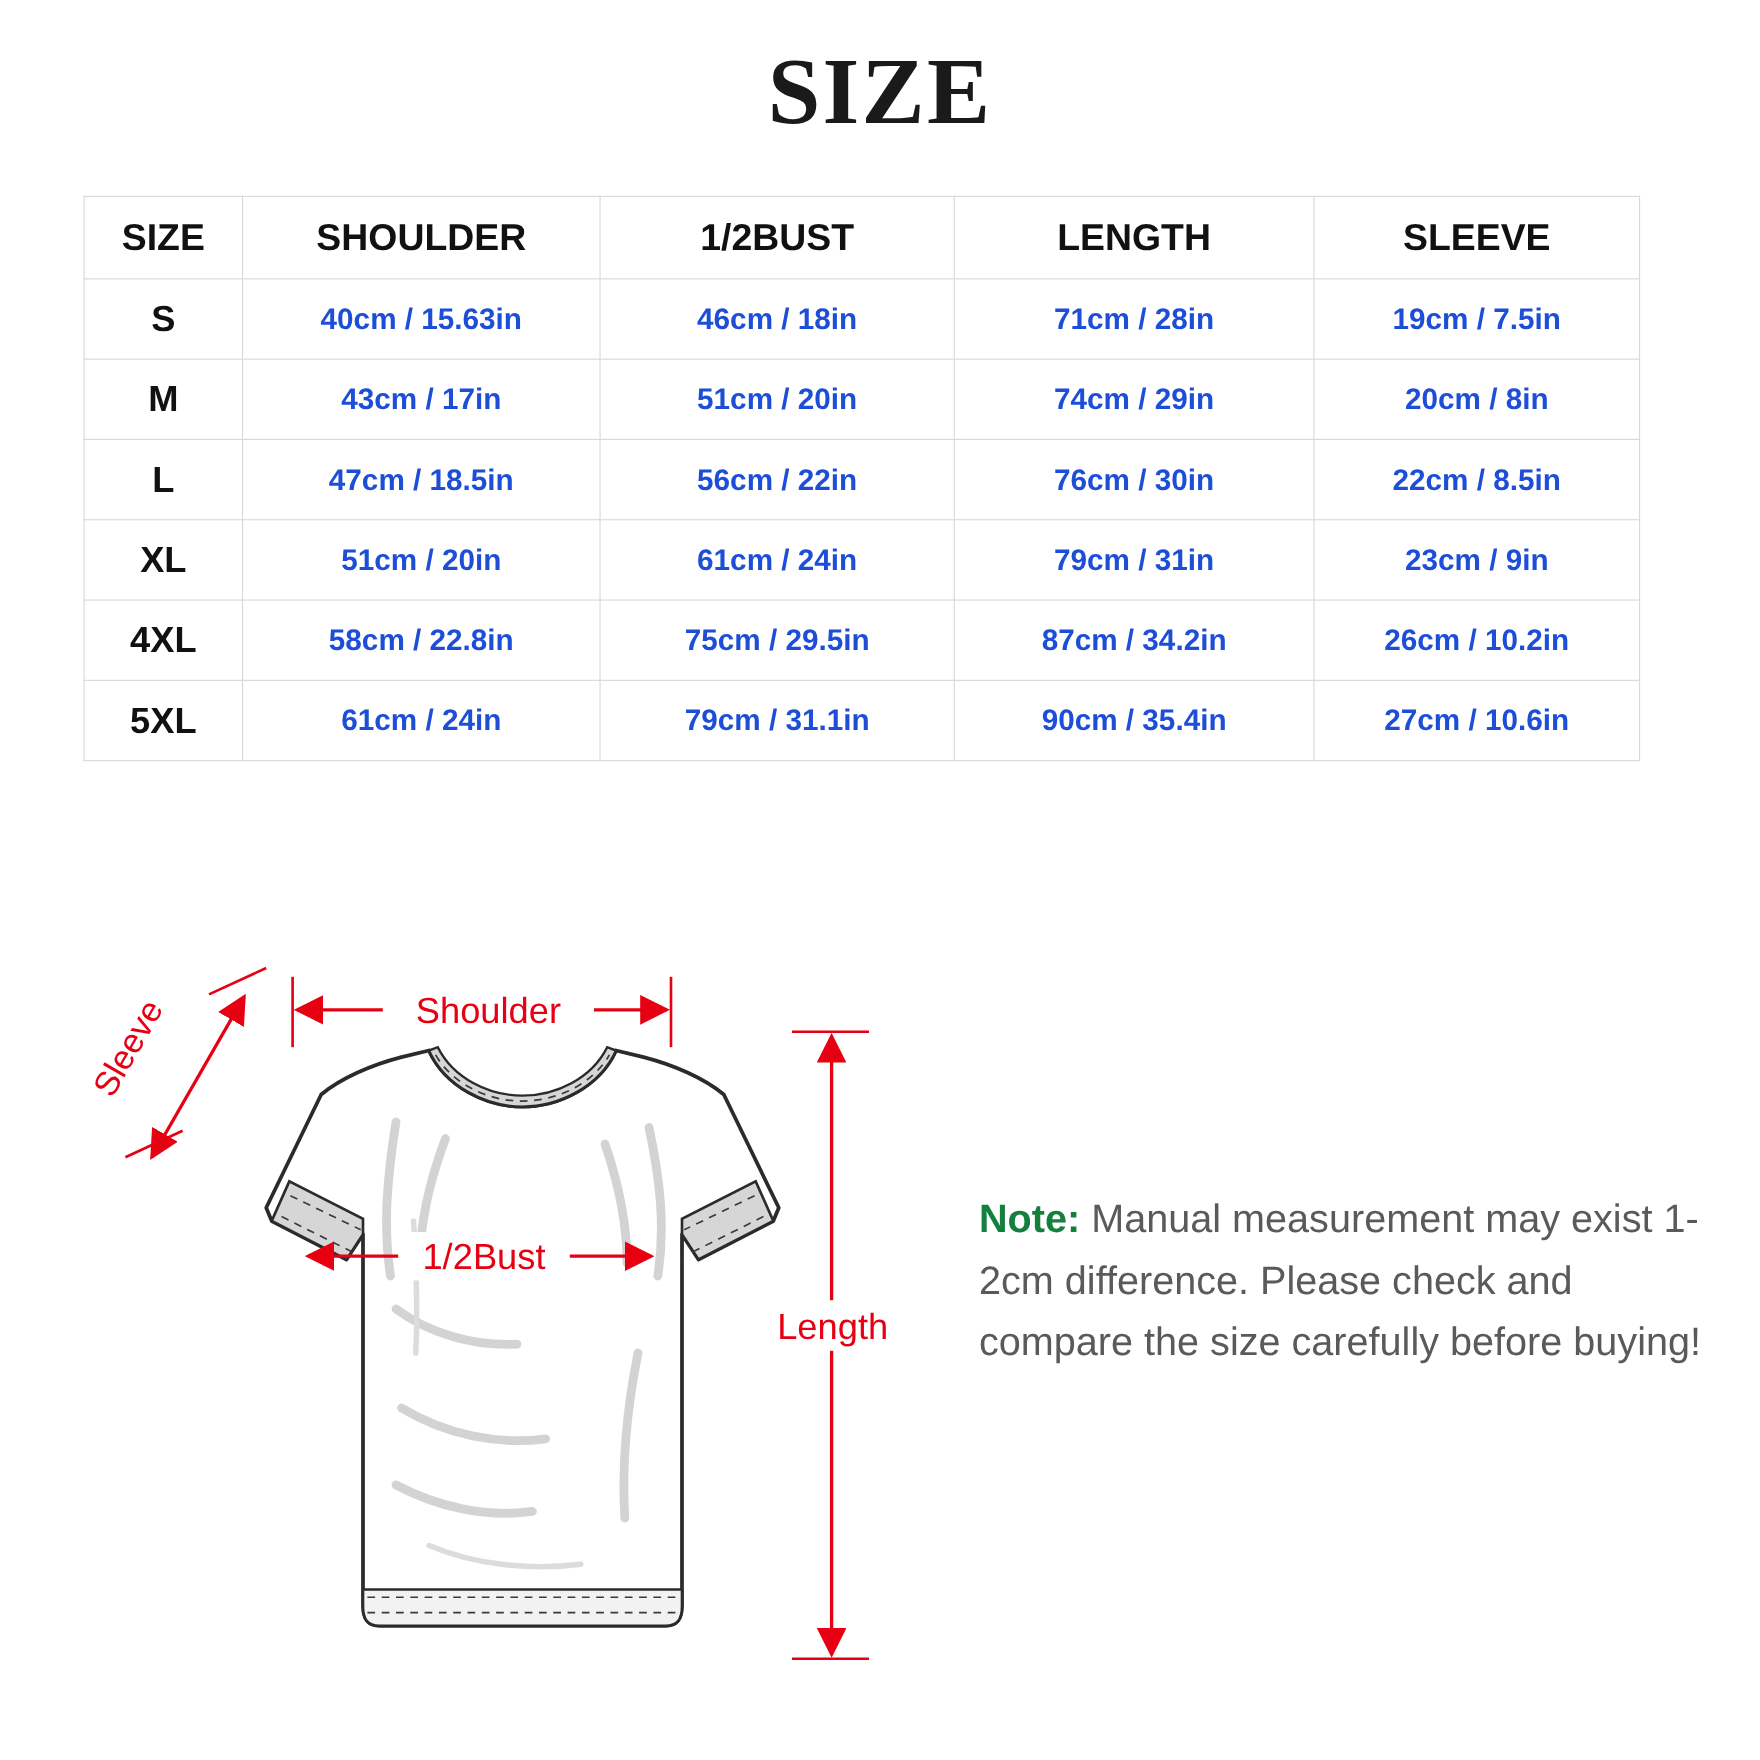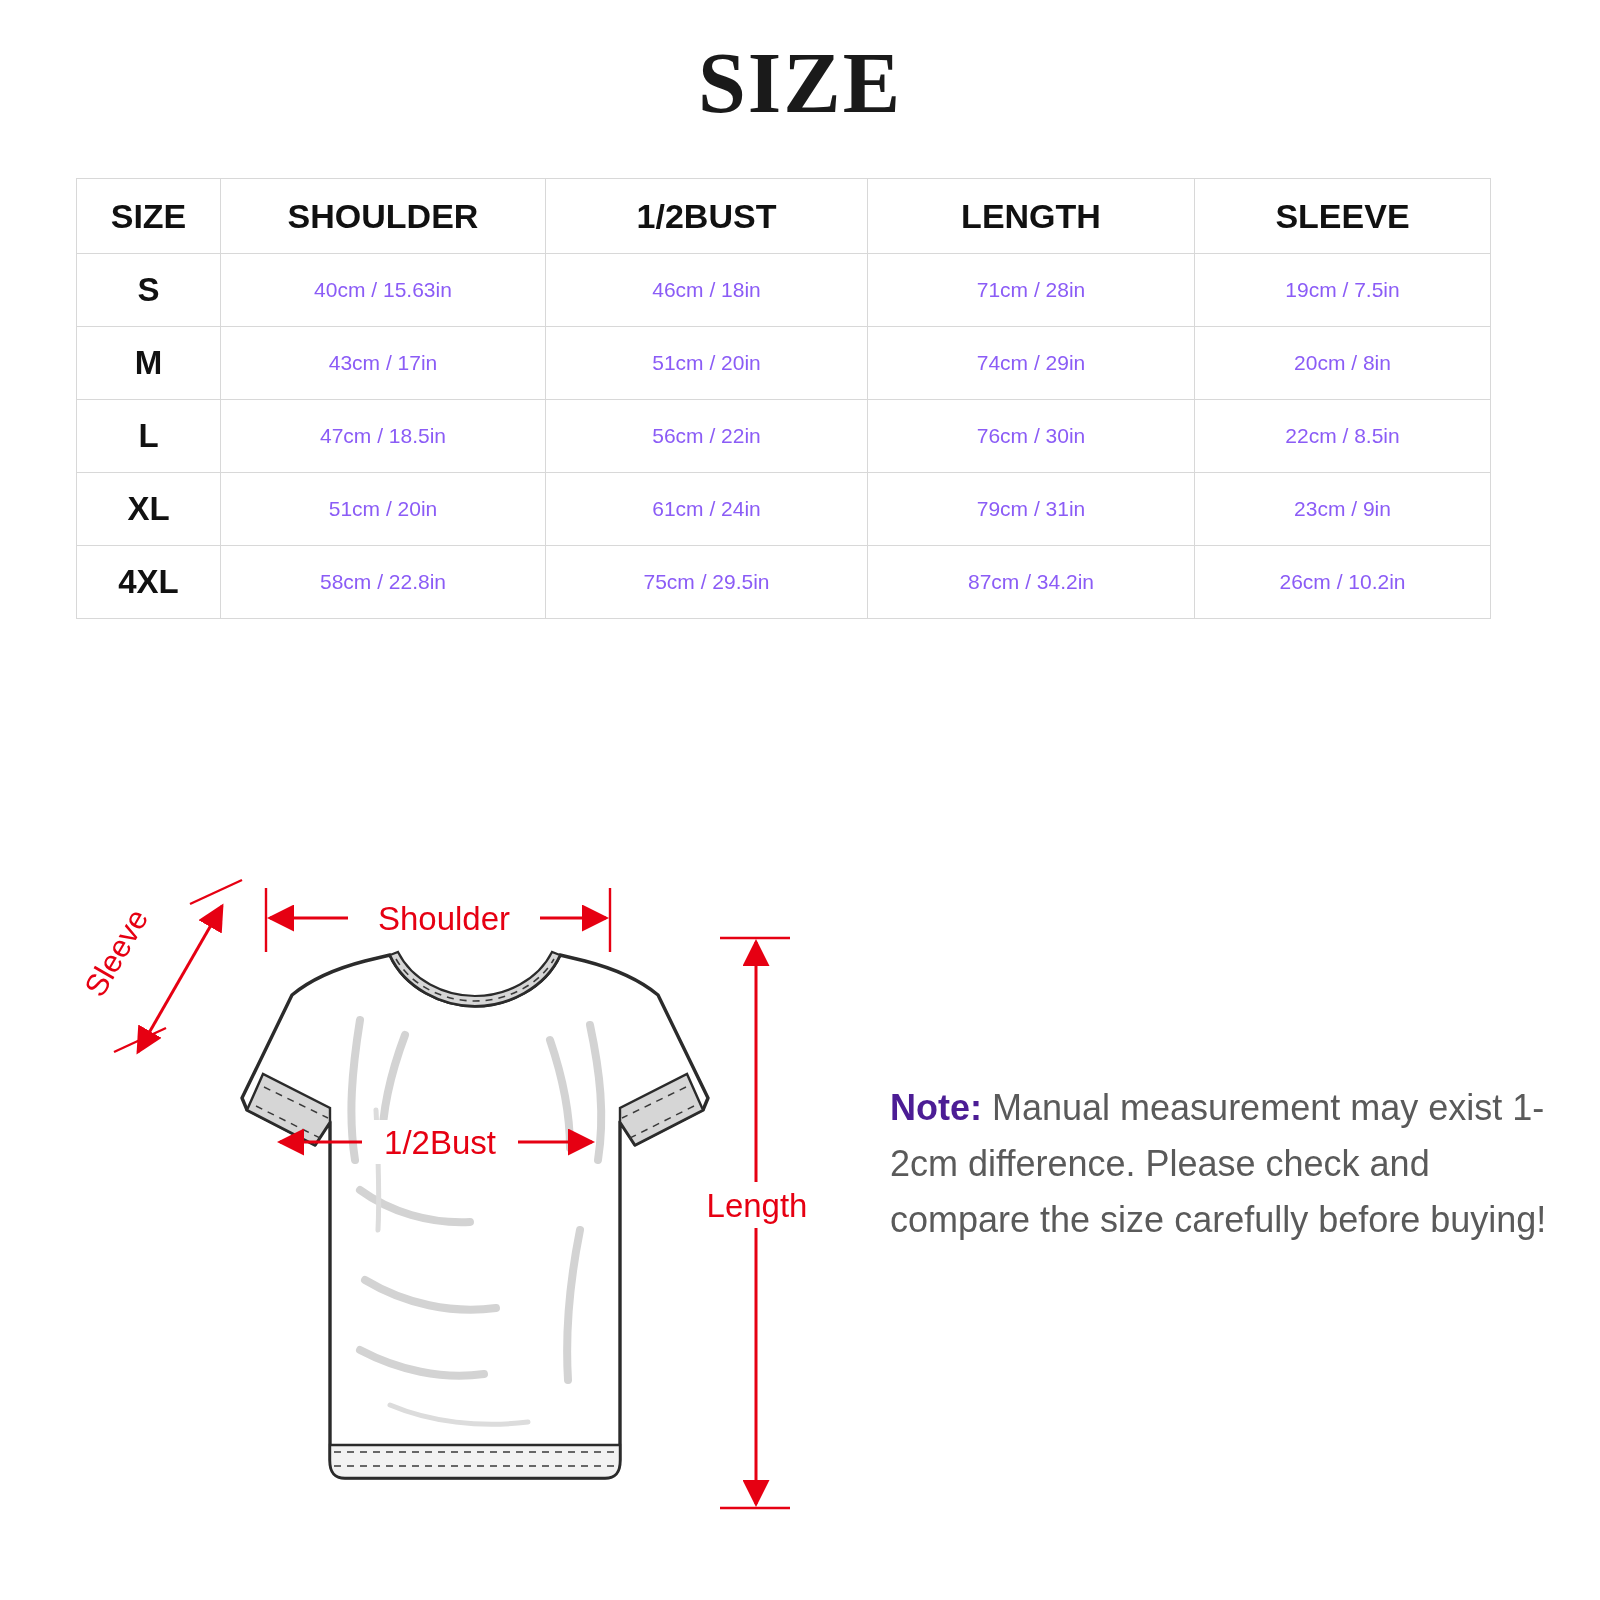--- a/index.html
+++ b/index.html
@@ -38,23 +38,23 @@
     left: 76px;
     width: 1414px;
     border-collapse: collapse;
     table-layout: fixed;
   }
   .size-table td, .size-table th {
     border: 1px solid #d8d8d8;
     height: 70px;
     text-align: center;
     vertical-align: middle;
-    font-size: 21px;
-    font-weight: 400;
-    color: #8b5cf6;
+    font-size: 27px;
+    font-weight: 700;
+    color: #1d4ed8;
   }
   .size-table thead th {
     font-size: 34px;
     font-weight: 700;
     color: #111111;
     height: 72px;
   }
   .size-table tbody td.size-col {
     font-size: 33px;
     font-weight: 700;
@@ -80,21 +80,21 @@
   .note {
     position: absolute;
     top: 1080px;
     left: 890px;
     width: 660px;
     font-size: 36px;
     line-height: 1.55;
     color: #5a5a5a;
   }
   .note b {
-    color: #4c1d95;
+    color: #15803d;
     font-weight: 700;
   }
 </style>
 </head>
 <body>
 
 <div class="title">SIZE</div>
 
 <table class="size-table">
   <colgroup>
@@ -141,20 +141,27 @@
       <td>61cm / 24in</td>
       <td>79cm / 31in</td>
       <td>23cm / 9in</td>
     </tr>
     <tr>
       <td class="size-col">4XL</td>
       <td>58cm / 22.8in</td>
       <td>75cm / 29.5in</td>
       <td>87cm / 34.2in</td>
       <td>26cm / 10.2in</td>
+    </tr>
+    <tr>
+      <td class="size-col">5XL</td>
+      <td>61cm / 24in</td>
+      <td>79cm / 31.1in</td>
+      <td>90cm / 35.4in</td>
+      <td>27cm / 10.6in</td>
     </tr>
   </tbody>
 </table>
 
 <div class="illustration">
   <svg width="830" height="700" viewBox="0 0 830 700" xmlns="http://www.w3.org/2000/svg">
     <defs>
       <marker id="arrHead" markerWidth="9" markerHeight="9" refX="8" refY="4.5" orient="auto">
         <path d="M0,0 L9,4.5 L0,9 z" fill="#e60012"></path>
       </marker>

